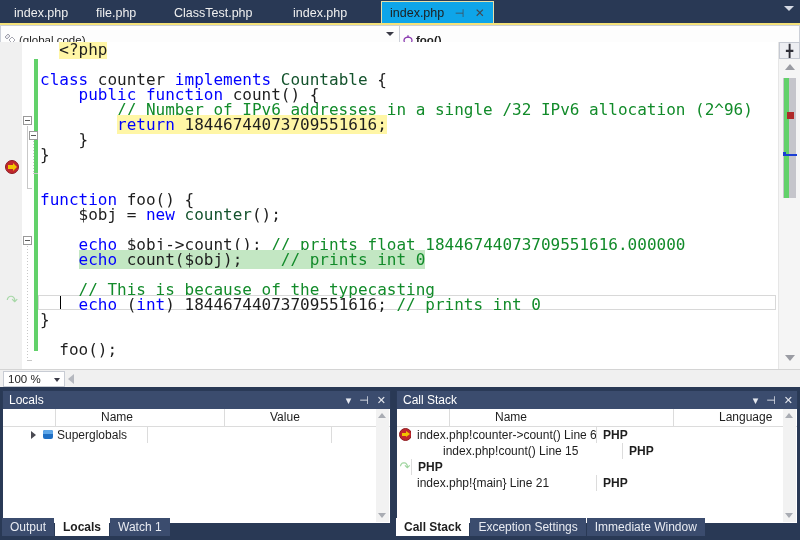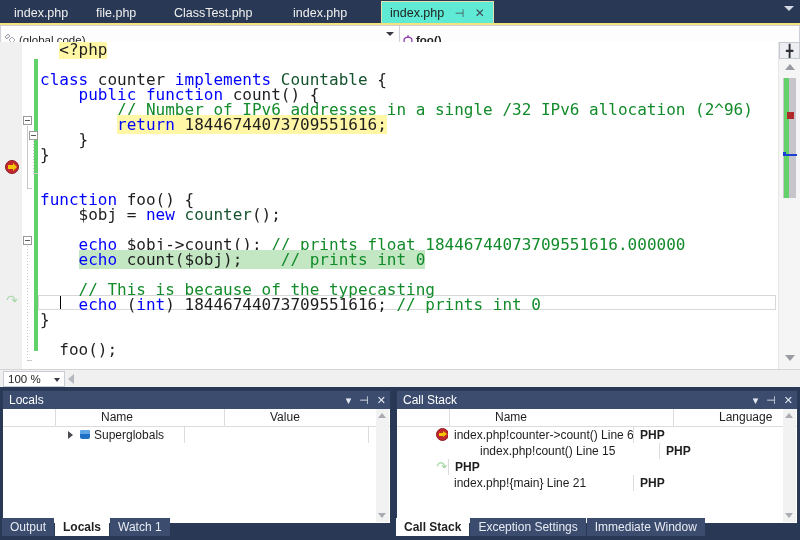--- a/index.html
+++ b/index.html
@@ -16,21 +16,21 @@
   .tabstrip{
     position:absolute;left:0;top:0;width:800px;height:24px;
     background:#293955;
   }
   .tab{
     position:absolute;top:2px;height:22px;line-height:22px;
     color:#f0f0f0;font-size:12.5px;white-space:nowrap;
     padding:0 8px;box-sizing:border-box;
   }
   .tab.active{
-    background:#5eead4;color:#1e1e1e;top:1px;height:23px;line-height:23px;
+    background:#0ea5e9;color:#1e1e1e;top:1px;height:23px;line-height:23px;
     border:1px solid #e8dfa8;border-bottom:none;
   }
   .tab .pin{margin-left:7px;font-size:11px;color:#44474f;}
   .tab .cls{margin-left:7px;font-size:12px;color:#44474f;}
   .tabstrip .dropdown-caret{
     position:absolute;right:6px;top:6px;width:0;height:0;
     border-left:5px solid transparent;border-right:5px solid transparent;
     border-top:5px solid #d4d9e4;
   }
   .tab-underline{
@@ -208,21 +208,21 @@
   .grid-head{
     display:flex;height:17px;background:#ffffff;border-bottom:1px solid #dcdcdc;
     font-size:12px;color:#1e1e1e;
   }
   .grid-head .cell{
     border-right:1px solid #dcdcdc;line-height:17px;padding-left:6px;box-sizing:border-box;
     overflow:hidden;white-space:nowrap;margin-left:39px;
   }
   .grid-head .gut{flex:0 0 14px;padding-left:0;}
   .grid-body{background:#fff;position:relative;}
-  .row{display:flex;height:16px;font-size:12px;color:#1e1e1e;position:relative;padding-left:37px;}
+  .row{display:flex;height:16px;font-size:12px;color:#1e1e1e;position:relative;}
   .row .cell{line-height:16px;padding-left:6px;box-sizing:border-box;white-space:nowrap;overflow:hidden;}
   .row .gut{flex:0 0 14px;padding-left:0;position:relative;}
   .tri{
     position:absolute;left:14px;top:4px;width:0;height:0;
     border-top:4px solid transparent;border-bottom:4px solid transparent;
     border-left:5px solid #4a4a52;
   }
   .cube{
     position:absolute;left:26px;top:3px;width:10px;height:9px;
     background:#1f6fc4;border-radius:2px;

